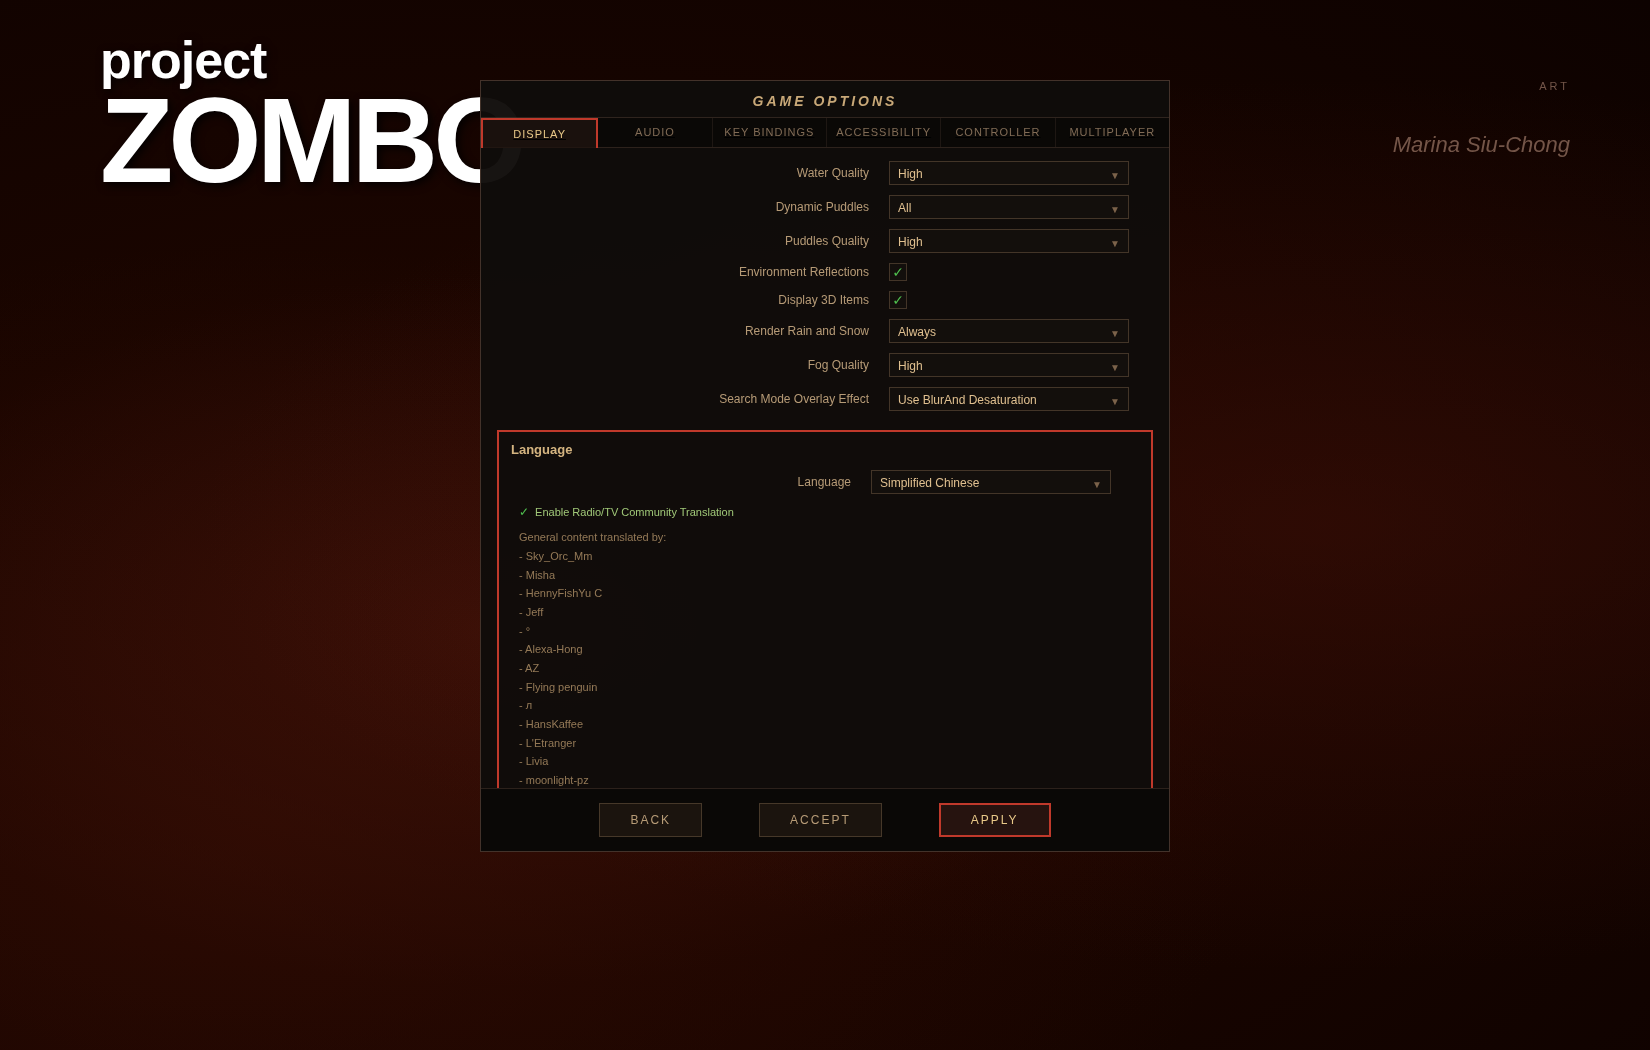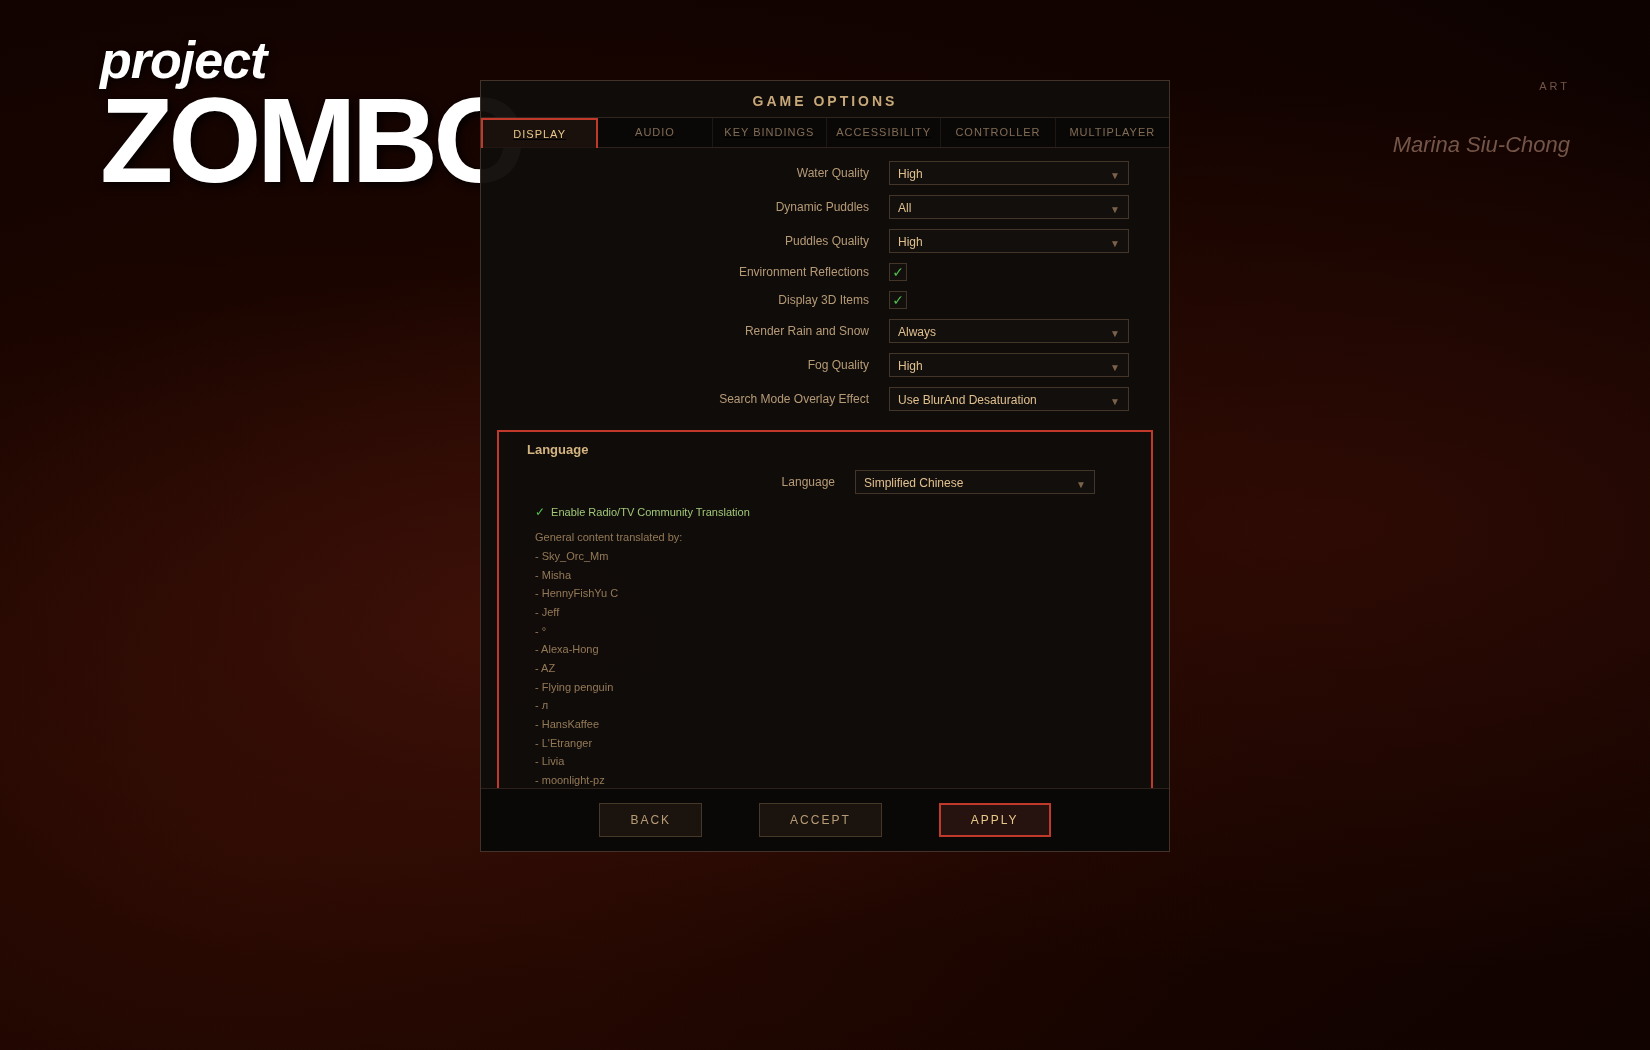--- a/index.html
+++ b/index.html
@@ -32,21 +32,20 @@
       position: absolute;
       top: 30px;
       left: 100px;
       z-index: 5;
     }
 
     .logo-project {
       color: #fff;
       font-size: 52px;
       font-weight: bold;
-      font-style: italic;
       font-family: 'Arial Black', sans-serif;
       letter-spacing: -1px;
       text-shadow: 2px 2px 8px rgba(0,0,0,0.8);
     }
 
     .logo-zombo {
       color: #fff;
       font-size: 120px;
       font-weight: 900;
       font-family: 'Arial Black', sans-serif;
@@ -82,20 +81,21 @@
     }
 
     .dialog-title {
       text-align: center;
       color: #c8a878;
       font-size: 14px;
       letter-spacing: 3px;
       padding: 12px 0 8px;
       border-bottom: 1px solid rgba(80,60,50,0.5);
       font-weight: bold;
+      font-style: italic;
     }
 
     
     .tabs {
       display: flex;
       background: rgba(10,8,6,0.9);
       border-bottom: 1px solid rgba(80,60,50,0.5);
       text-decoration: underline;
     }
 
@@ -187,21 +187,21 @@
       align-items: center;
       justify-content: center;
       color: #4fc04f;
       font-size: 14px;
     }
 
     
     .language-section {
       margin: 6px 16px;
       border: 2px solid #c0392b;
-      padding: 6px 16px;
+      padding: 6px 0;
     }
 
     .language-section .section-header-inner {
       padding: 4px 12px 8px;
       color: #d4b480;
       font-size: 13px;
       font-weight: bold;
     }
 
     .translation-info {

